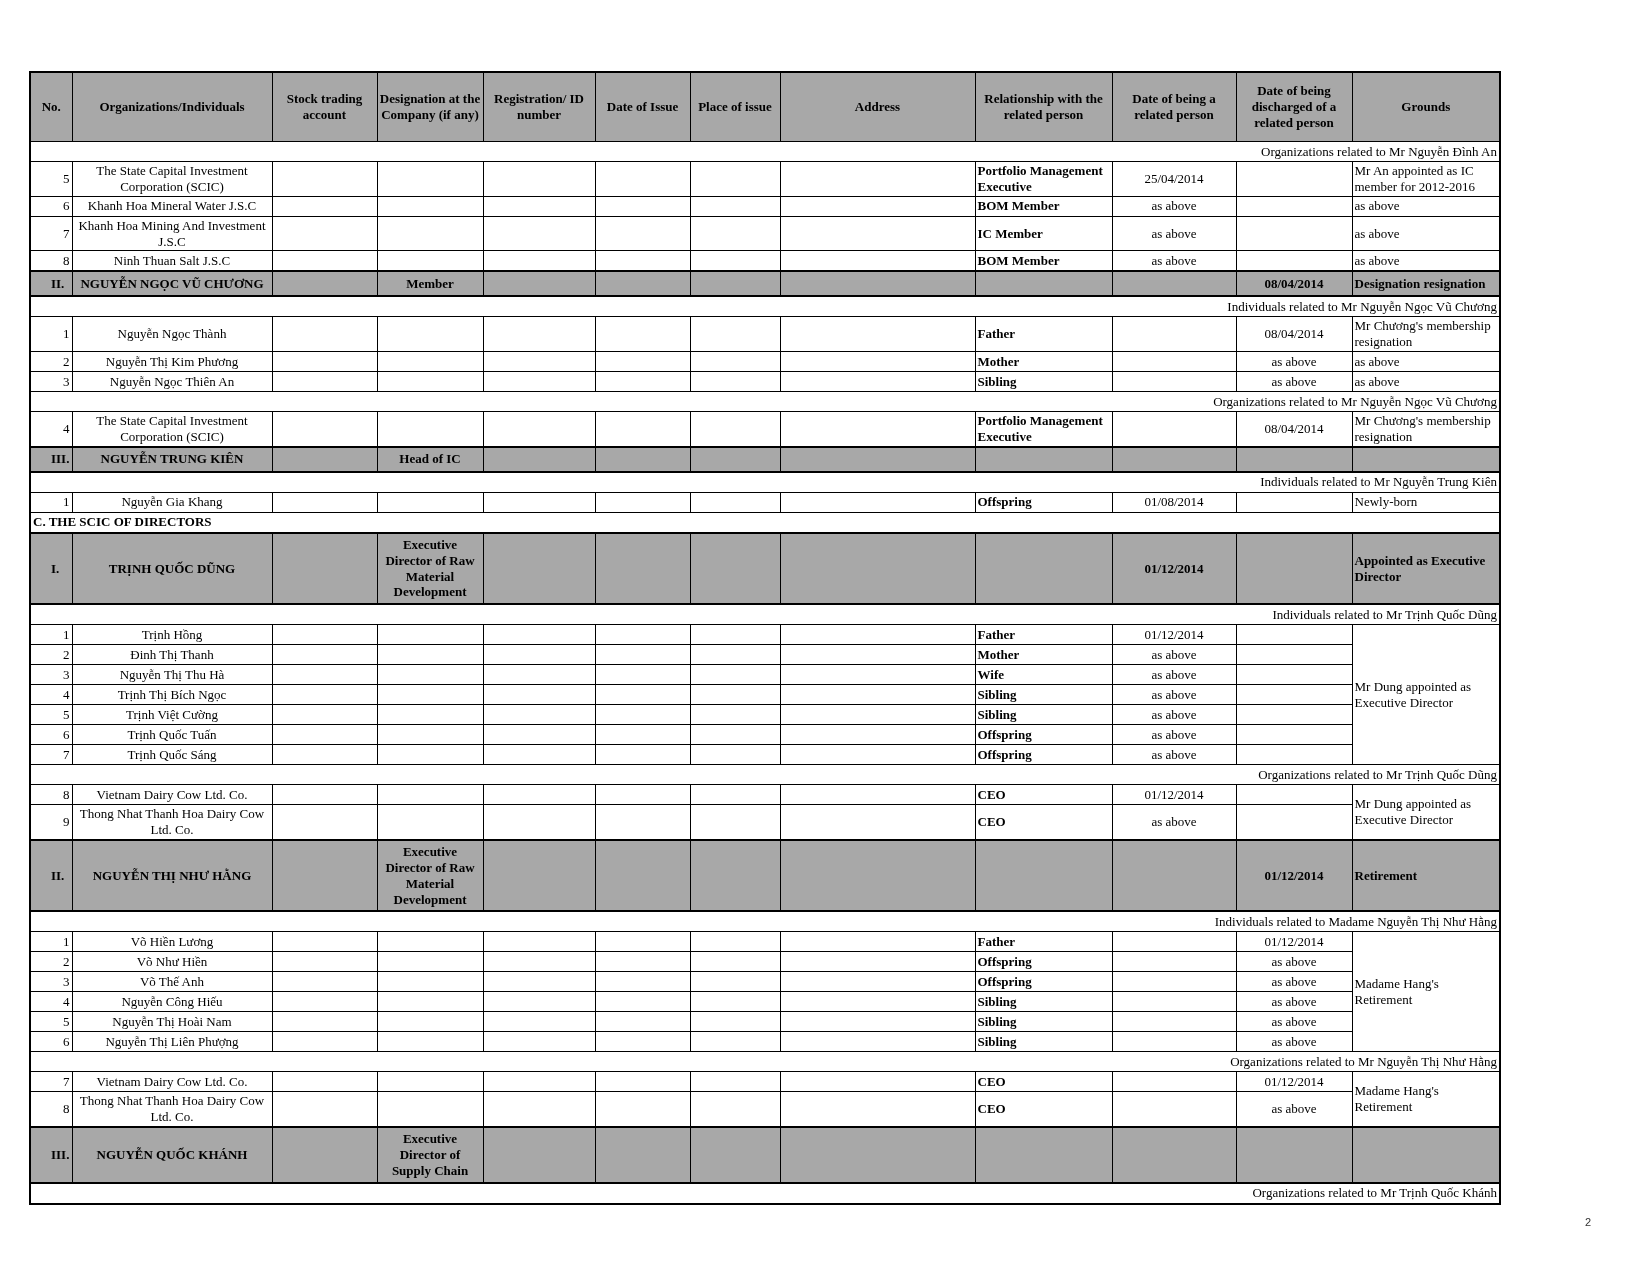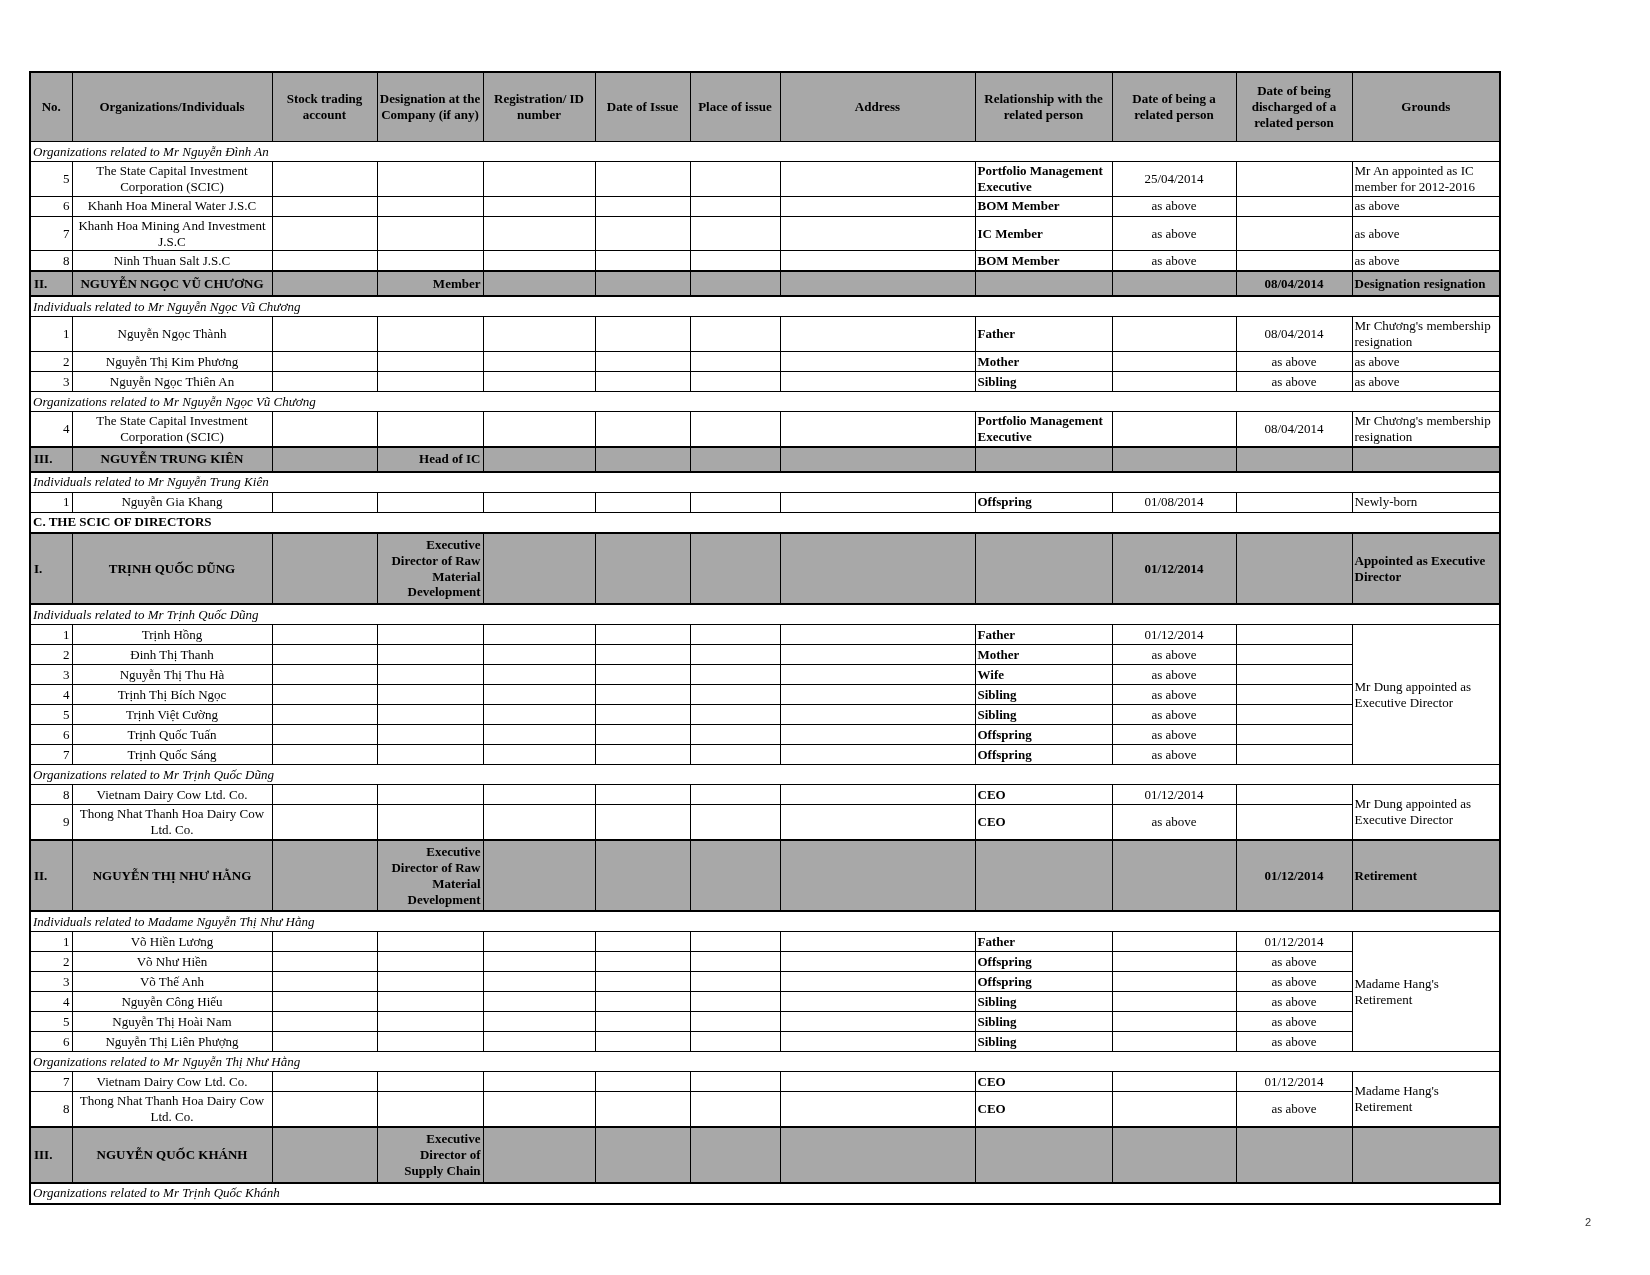--- a/index.html
+++ b/index.html
@@ -25,29 +25,29 @@
     background:#a8a8a8;font-weight:bold;text-align:center;
     height:66px;padding:3px 3px;border-bottom:2px solid #000;
   }
   tbody td{height:17px;}
   tr.gray td{
     background:#a8a8a8;font-weight:bold;
     border-top:2px solid #000;border-bottom:2px solid #000;
     padding:3px 2px;
   }
   td.section{
-    font-style:italic;text-align:left;padding-left:3px;font-size:13.5px;
+    text-align:right;padding-left:3px;font-size:13.5px;
   }
   td.band{
     font-weight:bold;text-align:left;padding-left:3px;font-size:14.5px;
   }
   td.c-no{text-align:right;padding-right:1px;}
-  td.c-no.roman{text-align:left;padding-left:3px;}
+  td.c-no.roman{text-align:left;padding-left:20px;}
   td.c-name{text-align:center;padding-left:3px;}
-  td.c-desig{text-align:right;}
+  td.c-desig{text-align:center;}
   td.c-rel{text-align:left;padding-left:3px;font-weight:bold;}
   td.c-date{text-align:center;}
   td.c-grounds{text-align:left;}
   .page-number{
     position:absolute;left:1585px;top:1216px;
     font-family:"Liberation Sans", sans-serif;
     font-size:11px;color:#333;
   }
 </style>
 </head>

